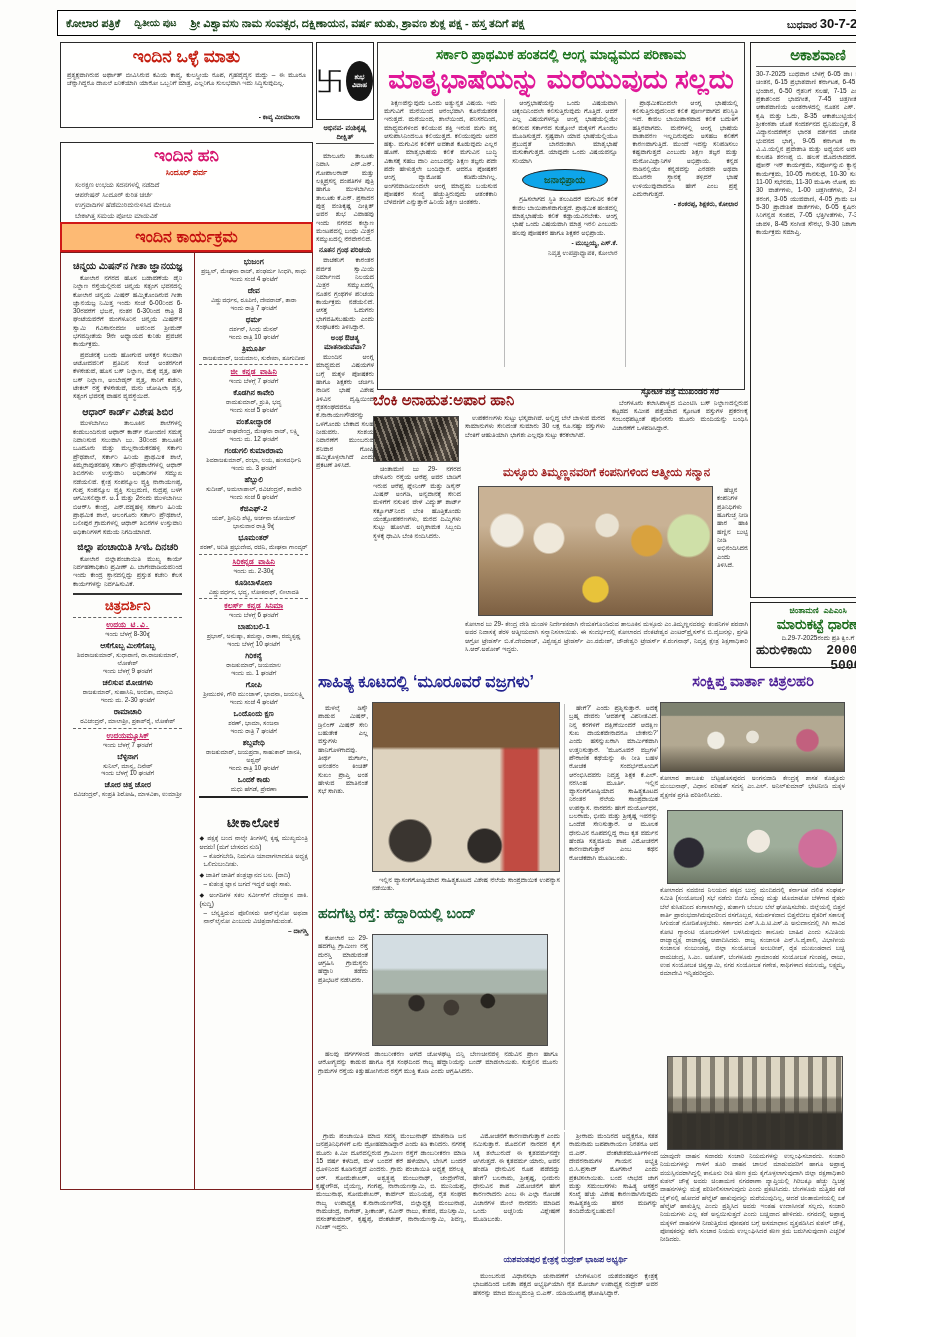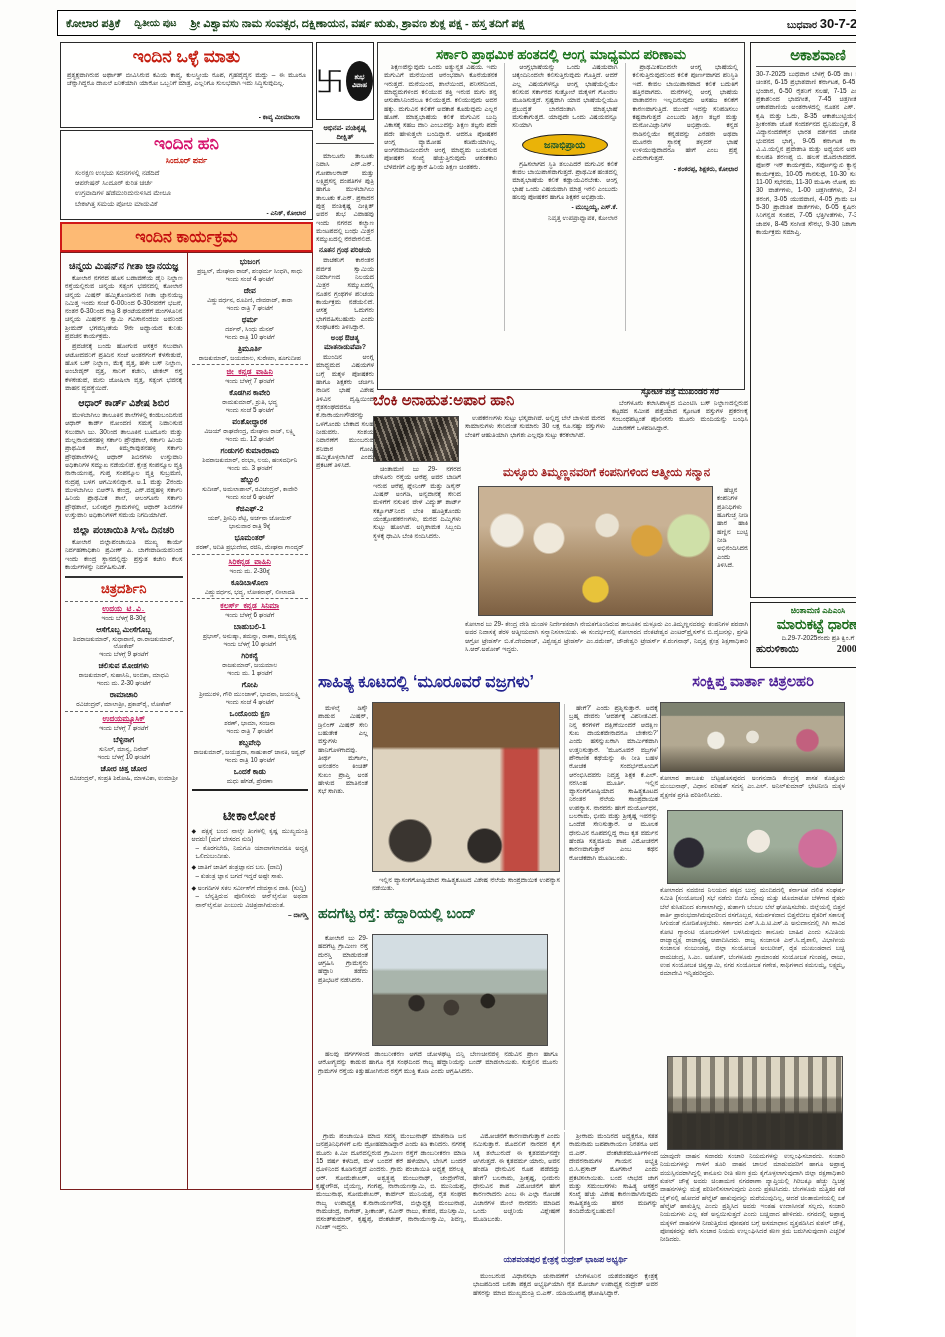--- a/index.html
+++ b/index.html
@@ -22,21 +22,21 @@
   
   .gw-title { color:#c41e10; font-weight:bold; font-size:17px; text-align:center; margin:3px 0 4px; }
   .hani-title { color:#d6156e; font-weight:bold; font-size:17px; text-align:center; margin:2px 0 2px; }
   .poem-title { color:#c41e10; font-weight:bold; font-size:8px; text-align:center; margin-bottom:2px; }
   .credit { text-align:right; font-weight:bold; font-size:6.5px; padding-right:6px; }
   .verse { font-size:6.8px; line-height:1.5; padding-left:14px; }
 
   .prog-head { background:#fdba74; border:2px solid #d01818; display:flex; align-items:center; justify-content:center; }
   .prog-head span { color:#c40f0f; font-weight:bold; font-size:16px; }
   .prog-box { border:1px solid #7b1d1d; display:flex; }
-  .prog-col { padding:4px 4px; width:50%; overflow:hidden; }
+  .prog-col { padding:4px 4px; width:50%; overflow:hidden;margin-left:8px; }
   .prog-col + .prog-col { border-left:1px solid #7b1d1d; }
   .sec-title { font-weight:bold; font-size:8.5px; text-align:center; line-height:1.25; margin:3px 0 2px; }
   .sec-title.red { color:#c41e10; font-size:13px; }
   .cine { text-align:center; margin-bottom:3px; }
   .cine-title { font-weight:bold; font-size:7.5px; }
   .cine-cast { font-size:6.3px; line-height:1.25; color:#222; }
   .cine-time { font-size:6.3px; }
   .cine.channel { border-top:1px dashed #666; padding-top:3px; margin-top:3px; }
   .cine.channel .cine-title { color:#c2185b; text-decoration:underline;font-family:Liberation Mono, monospace; }
   .tk-head { font-weight:bold; font-size:13px; text-align:center; border-top:2px solid #222; padding-top:17px; margin-top:4px; letter-spacing:1px; }
@@ -52,43 +52,43 @@
   .wed-names { font-weight:bold; font-size:7px; text-align:center; line-height:1.3; border-bottom:1px solid #444; padding-bottom:2px; }
   .wed-sub { font-weight:bold; font-size:7px; text-align:center; margin:3px 0 1px; }
 
   
   .main-box { border:1px solid #333; padding:4px 6px; }
   .kicker { color:#157015; font-weight:bold; font-size:13.5px; text-align:center; }
   .headline-main { color:#e01898; font-weight:bold; font-size:26px; text-align:center; line-height:1.1; margin:2px 0 5px; }
   .main-cols { display:flex; gap:7px; height:268px; overflow:hidden; }
   .main-col { width:33.3%; }
   .main-col + .main-col { border-left:1px solid #bbb; padding-left:7px; }
-  .badge-oval { display:block; margin:4px auto; border:1.5px solid #222; border-radius:50%; width:86px; padding:4px 2px; text-align:center; color:#14532d; font-weight:bold; font-size:9.5px; background:#eab308; }
+  .badge-oval { display:block; margin:4px auto; border:1.5px solid #222; border-radius:50%; width:86px; padding:4px 2px; text-align:center; color:#14532d; font-weight:bold; font-size:9.5px; background:#0ea5e9; }
   .byline { text-align:right; font-weight:bold; font-size:6.6px; margin-top:2px; }
 
   
   .hl { font-weight:bold; line-height:1.05; }
   .hl-fire { color:#8c1111; font-size:15px; }
   .hl-blast { color:#1b1b1b; font-size:8.2px; text-align:center; }
   .hl-malluru { color:#9c1616; font-size:11.5px; text-align:center; }
   .hl-sahitya { color:#23238f; font-size:16px; }
   .hl-sankshipta { color:#4c1d95; font-size:14.5px; text-align:center; }
   .hl-bandh { color:#175c2e; font-size:14px; }
   .hl-yash { color:#2d2d86; font-size:8px; text-align:center; }
 
   
   .ak-box { border:1px solid #222; padding:3px 5px; }
   .ak-title { color:#1b6b1b; font-weight:bold; font-size:15px; text-align:center; border-bottom:1px solid #555; padding-bottom:2px; margin-bottom:3px; }
 
   
   .apmc { border:1px solid #222; padding:3px 5px; text-align:center; }
-  .apmc-l1 { color:#1b6b1b; font-weight:bold; font-size:8px; }
+  .apmc-l1 { color:#1b6b1b; font-weight:bold; font-size:8px;font-family:Liberation Mono, monospace; }
   .apmc-l2 { color:#1b6b1b; font-weight:bold; font-size:14px; }
   .apmc-l3 { font-size:6.5px; margin-top:1px; }
-  .apmc-row { display:flex; justify-content:space-between; font-weight:bold; font-size:10px; font-family:Liberation Serif, serif; margin-top:1px; }
+  .apmc-row { display:flex; justify-content:space-between; font-weight:bold; font-size:13px; font-family:Liberation Mono, monospace; margin-top:1px; }
 
   
   .ph { border:1px solid #4a4a4a; }
   .ph-fire { background:
     repeating-linear-gradient(70deg, rgba(222,210,188,.35) 0 2px, rgba(20,16,12,.45) 2px 6px),
     linear-gradient(115deg,#2b2722,#57504a 18%,#2e2a25 35%,#6e655b 52%,#3a342e 66%,#857a6e 82%,#423b33); }
   .ph-group { background:
     radial-gradient(circle at 50% 80%, #e8c33a 0 8%, rgba(0,0,0,0) 9%),
     radial-gradient(circle at 12% 34%, #f0ebe0 0 7%, rgba(0,0,0,0) 8%),
     radial-gradient(circle at 30% 40%, #efe8da 0 8%, rgba(0,0,0,0) 9%),
@@ -135,21 +135,21 @@
       <b>30-7-2025</b>
     </span>
   </div>
 
   <div class="abs box" style="left:60px; top:42px; width:253px; height:86px; padding:1px 6px;">
     <div class="gw-title">ಇಂದಿನ ಒಳ್ಳೆ ಮಾತು</div>
     <div class="body-sm" style="height:42px;">ಪ್ರತ್ಯಕ್ಷವಾಗಿರುವ ಅರ್ಥಾತ್ ಜೀವಿಸಿರುವ ಕವಿಯ ಕಾವ್ಯ, ಕುಲಸ್ತ್ರೀಯ ರೂಪ, ಗೃಹವೈದ್ಯನ ಮದ್ದು – ಈ ಮೂರೂ ಚೆನ್ನಾಗಿದ್ದರೂ ದಾಖಲೆ ಏರಿಕೆಯಾಗಿ ಯಾರೋ ಒಬ್ಬರಿಗೆ ಮಾತ್ರ, ಎಲ್ಲರಿಗೂ ಸುಲಭವಾಗಿ ಇದು ಸಿದ್ಧಿಸುವುದಿಲ್ಲ.</div>
     <div class="credit">- ಕಾವ್ಯ ಮೀಮಾಂಸಾ</div>
   </div>
 
-  <div class="abs box" style="left:60px; top:130px; width:253px; height:90px; padding:1px 0;">
+  <div class="abs box" style="left:60px; top:142px; width:253px; height:90px; padding:1px 0;">
     <div class="hani-title">ಇಂದಿನ ಹನಿ</div>
     <div class="poem-title">ಸಿಂದೂರ್ ಪರ್ವ</div>
     <div class="verse">
       <div>ಸಂರಕ್ಷಣ ಉಭಯ ಸದನಗಳಲ್ಲಿ ನಡೆದಿದೆ</div>
       <div>ಆಪರೇಷನ್ ಸಿಂದೂರ್ ಕುರಿತ ಚರ್ಚೆ</div>
       <div>ಉಗ್ರವಾದಿಗಳ ಹೆಡೆಮುರಿದುರುಳಿಸಿದ ಮೇಲೂ</div>
       <div>ಬೇಕಾಗಿತ್ತ ಸಮಯ ಪೋಲು ಮಾಡುವಿಕೆ</div>
     </div>
     <div class="credit">- ಎನಿಕ್, ಕೋಲಾರ</div>
   </div>
@@ -353,20 +353,21 @@
   <div class="abs body-sm" style="left:316px; top:152px; width:58px; height:520px;">
     <p>ಮಾಲೂರು ತಾಲೂಕು ನಿವಾಸಿ ಎನ್.ಎನ್. ಗೋಪಾಲರಾವ್ ಮತ್ತು ಲಕ್ಷ್ಮಿಪ್ರಸನ್ನ ದಂಪತಿಗಳ ಪುತ್ರಿ ಹಾಗೂ ಮುಳಬಾಗಿಲು ತಾಲೂಕು ಕೆ.ಎನ್. ಪ್ರಸಾದರ ಪುತ್ರ ವಂಶಿಕೃಷ್ಣ ದೀಕ್ಷಿತ್ ಅವರ ಶುಭ ವಿವಾಹವು ಇಂದು ನಗರದ ಕಲ್ಯಾಣ ಮಂಟಪದಲ್ಲಿ ಬಂಧು ಮಿತ್ರರ ಸಮ್ಮುಖದಲ್ಲಿ ನೆರವೇರಲಿದೆ.</p>
     <div class="wed-sub">ನೂತನ ಗ್ರಂಥ ಪರಿಚಯ</div>
     <p>ವಾಚಕರಿಗೆ ಕಾರಂತರ ಪರ್ವತ ಸ್ವಾಮಿಯ ನಿರ್ಮಾಣದ ನಿಲಯದ ಮಿತ್ರರ ಸಮ್ಮುಖದಲ್ಲಿ ನೂತನ ಗ್ರಂಥಗಳ ಪರಿಚಯ ಕಾರ್ಯಕ್ರಮ ನಡೆಯಲಿದೆ. ಆಸಕ್ತ ಓದುಗರು ಭಾಗವಹಿಸಬಹುದು ಎಂದು ಸಂಘಟಕರು ತಿಳಿಸಿದ್ದಾರೆ.</p>
     <div class="wed-sub">ಅಂಥ ಔಚಿತ್ಯ ಮಾತನಾಡುವೆವಾ?</div>
     <p>ಮುಂದಿನ ಆಂಗ್ಲ ಮಾಧ್ಯಮದ ವಿಷಯಗಳ ಬಗ್ಗೆ ಮಕ್ಕಳ ಪೋಷಕರು ಹಾಗೂ ಶಿಕ್ಷಕರು ಚರ್ಚಿಸಿ ನಾಡಿನ ಭಾಷೆ ವಿಶೇಷ ತಿಳಿವಿನ ದೃಷ್ಟಿಯಿಂದ ರೈತಸಂಘದವರೂ ಕೆ.ನಾರಾಯಣಗೌಡರನ್ನು ಒಳಗೊಂಡು ಬೇಕಾದ ಸಲಹೆ ನೀಡುವರು. ಸಂಶಯ ನಿವಾರಣೆಗೆ ಮುಂಬರುವ ಶನಿವಾರ ಗೋಷ್ಠಿ ಹಮ್ಮಿಕೊಳ್ಳಲಾಗಿದೆ ಎಂದು ಪ್ರಕಟಣೆ ತಿಳಿಸಿದೆ.</p>
   </div>
 
   <div class="abs main-box" style="left:377px; top:42px; width:368px; height:348px;">
     <div class="kicker">ಸರ್ಕಾರಿ ಪ್ರಾಥಮಿಕ ಹಂತದಲ್ಲಿ ಆಂಗ್ಲ ಮಾಧ್ಯಮದ ಪರಿಣಾಮ</div>
+    <div class="headline-main">ಮಾತೃಭಾಷೆಯನ್ನು ಮರೆಯುವುದು ಸಲ್ಲದು</div>
     <div class="main-cols">
       <div class="main-col body-sm">
         <p>ಶಿಕ್ಷಣವೆನ್ನುವುದು ಒಂದು ಅತ್ಯುನ್ನತ ವಿಷಯ. ಇದು ಮಗುವಿಗೆ ಮನೆಯಿಂದ ಆರಂಭವಾಗಿ ಕೊನೆಯತನಕ ಇರುತ್ತದೆ. ಮನೆಯಿಂದ, ಶಾಲೆಯಿಂದ, ಪರಿಸರದಿಂದ, ಮಾಧ್ಯಮಗಳಿಂದ ಕಲಿಯುವ ಶಕ್ತಿ ಇರುವ ಮಗು ತನ್ನ ಆಸುಪಾಸಿನಿಂದಲೂ ಕಲಿಯುತ್ತದೆ. ಕಲಿಯುವುದು ಅದರ ಹಕ್ಕು. ಮಗುವಿನ ಕಲಿಕೆಗೆ ಅವಕಾಶ ಕೊಡುವುದು ಎಲ್ಲರ ಹೊಣೆ. ಮಾತೃಭಾಷೆಯ ಕಲಿಕೆ ಮಗುವಿನ ಬುದ್ಧಿ ವಿಕಾಸಕ್ಕೆ ಸಹಜ ದಾರಿ ಎಂಬುದನ್ನು ಶಿಕ್ಷಣ ತಜ್ಞರು ಪದೇ ಪದೇ ಹೇಳುತ್ತಲೇ ಬಂದಿದ್ದಾರೆ. ಆದರೂ ಪೋಷಕರ ಆಂಗ್ಲ ವ್ಯಾಮೋಹ ಕಡಿಮೆಯಾಗಿಲ್ಲ. ಅಂಗನವಾಡಿಯಿಂದಲೇ ಆಂಗ್ಲ ಮಾಧ್ಯಮ ಬಯಸುವ ಪೋಷಕರ ಸಂಖ್ಯೆ ಹೆಚ್ಚುತ್ತಿರುವುದು ಆತಂಕಕಾರಿ ಬೆಳವಣಿಗೆ ಎನ್ನುತ್ತಾರೆ ಹಿರಿಯ ಶಿಕ್ಷಣ ಚಿಂತಕರು.</p>
       </div>
       <div class="main-col body-sm">
         <p>ಆಂಗ್ಲಭಾಷೆಯನ್ನು ಒಂದು ವಿಷಯವಾಗಿ ಚಿಕ್ಕಂದಿನಿಂದಲೇ ಕಲಿಸುತ್ತಿರುವುದು ಗೊತ್ತಿದೆ. ಆದರೆ ಎಲ್ಲ ವಿಷಯಗಳನ್ನೂ ಆಂಗ್ಲ ಭಾಷೆಯಲ್ಲಿಯೇ ಕಲಿಸುವ ಸರ್ಕಾರದ ಸುತ್ತೋಲೆ ಮಕ್ಕಳಿಗೆ ಗೊಂದಲ ಮೂಡಿಸುತ್ತದೆ. ಸ್ಪಷ್ಟವಾಗಿ ಯಾವ ಭಾಷೆಯಲ್ಲಿಯೂ ಪ್ರಬುದ್ಧತೆ ಬಾರದಂತಾಗಿ ಮಾತೃಭಾಷೆ ಮಸುಕಾಗುತ್ತದೆ. ಯಾವುದೇ ಒಂದು ವಿಷಯವನ್ನೂ ಸರಿಯಾಗಿ</p>
         <span class="badge-oval">ಜನಾಭಿಪ್ರಾಯ</span>
         <p>ಗ್ರಹಿಸಲಾಗದ ಸ್ಥಿತಿ ತಲುಪಿದರೆ ಮಗುವಿನ ಕಲಿಕೆ ಕೇವಲ ಬಾಯಿಪಾಠವಾಗುತ್ತದೆ. ಪ್ರಾಥಮಿಕ ಹಂತದಲ್ಲಿ ಮಾತೃಭಾಷೆಯ ಕಲಿಕೆ ಕಡ್ಡಾಯವಿರಬೇಕು. ಆಂಗ್ಲ ಭಾಷೆ ಒಂದು ವಿಷಯವಾಗಿ ಮಾತ್ರ ಇರಲಿ ಎಂಬುದು ಹಲವು ಪೋಷಕರ ಹಾಗೂ ಶಿಕ್ಷಕರ ಅಭಿಪ್ರಾಯ.</p>
         <div class="byline">- ಮುಬ್ಬಯ್ಯ, ಎಸ್.ಕೆ.</div>
         <div class="byline" style="font-weight:normal;">ನಿವೃತ್ತ ಉಪಪ್ರಾಧ್ಯಾಪಕ, ಕೋಲಾರ</div>

